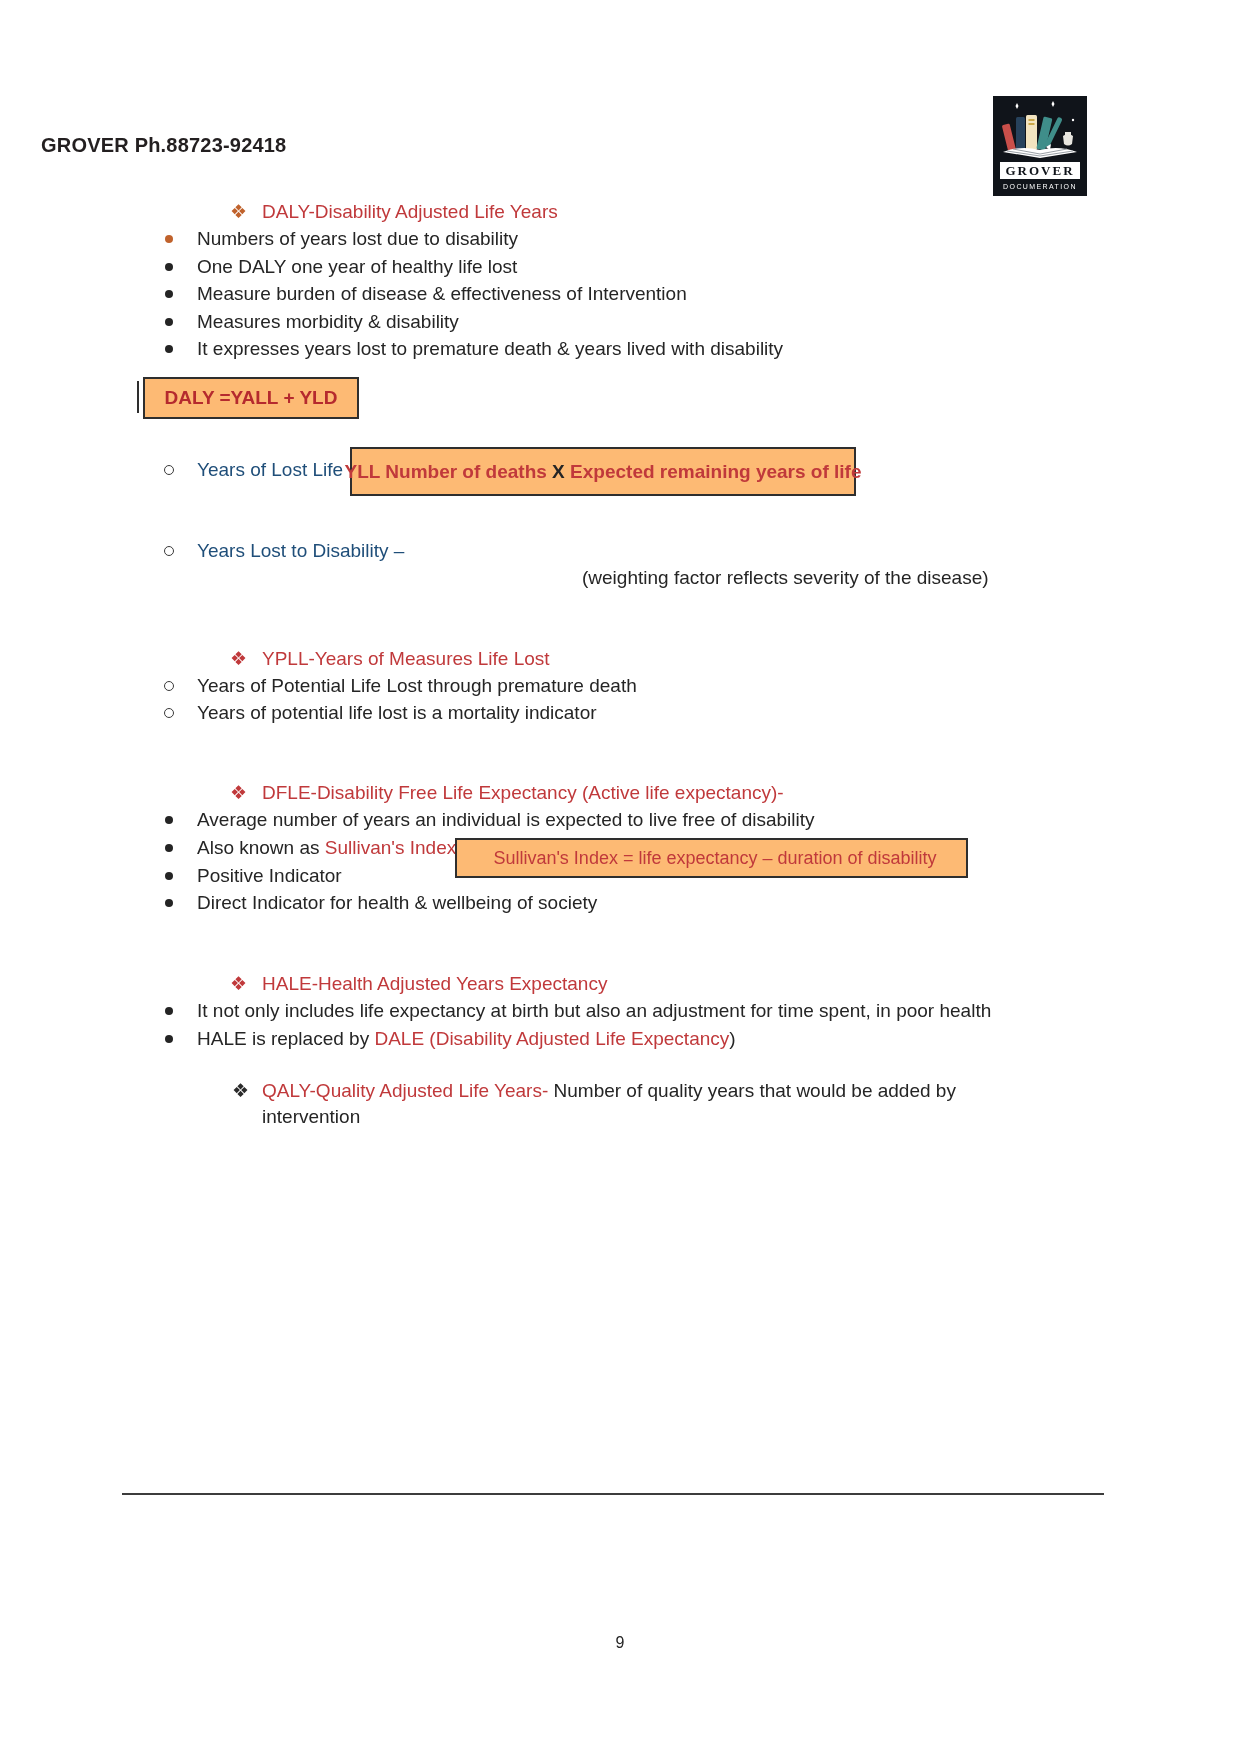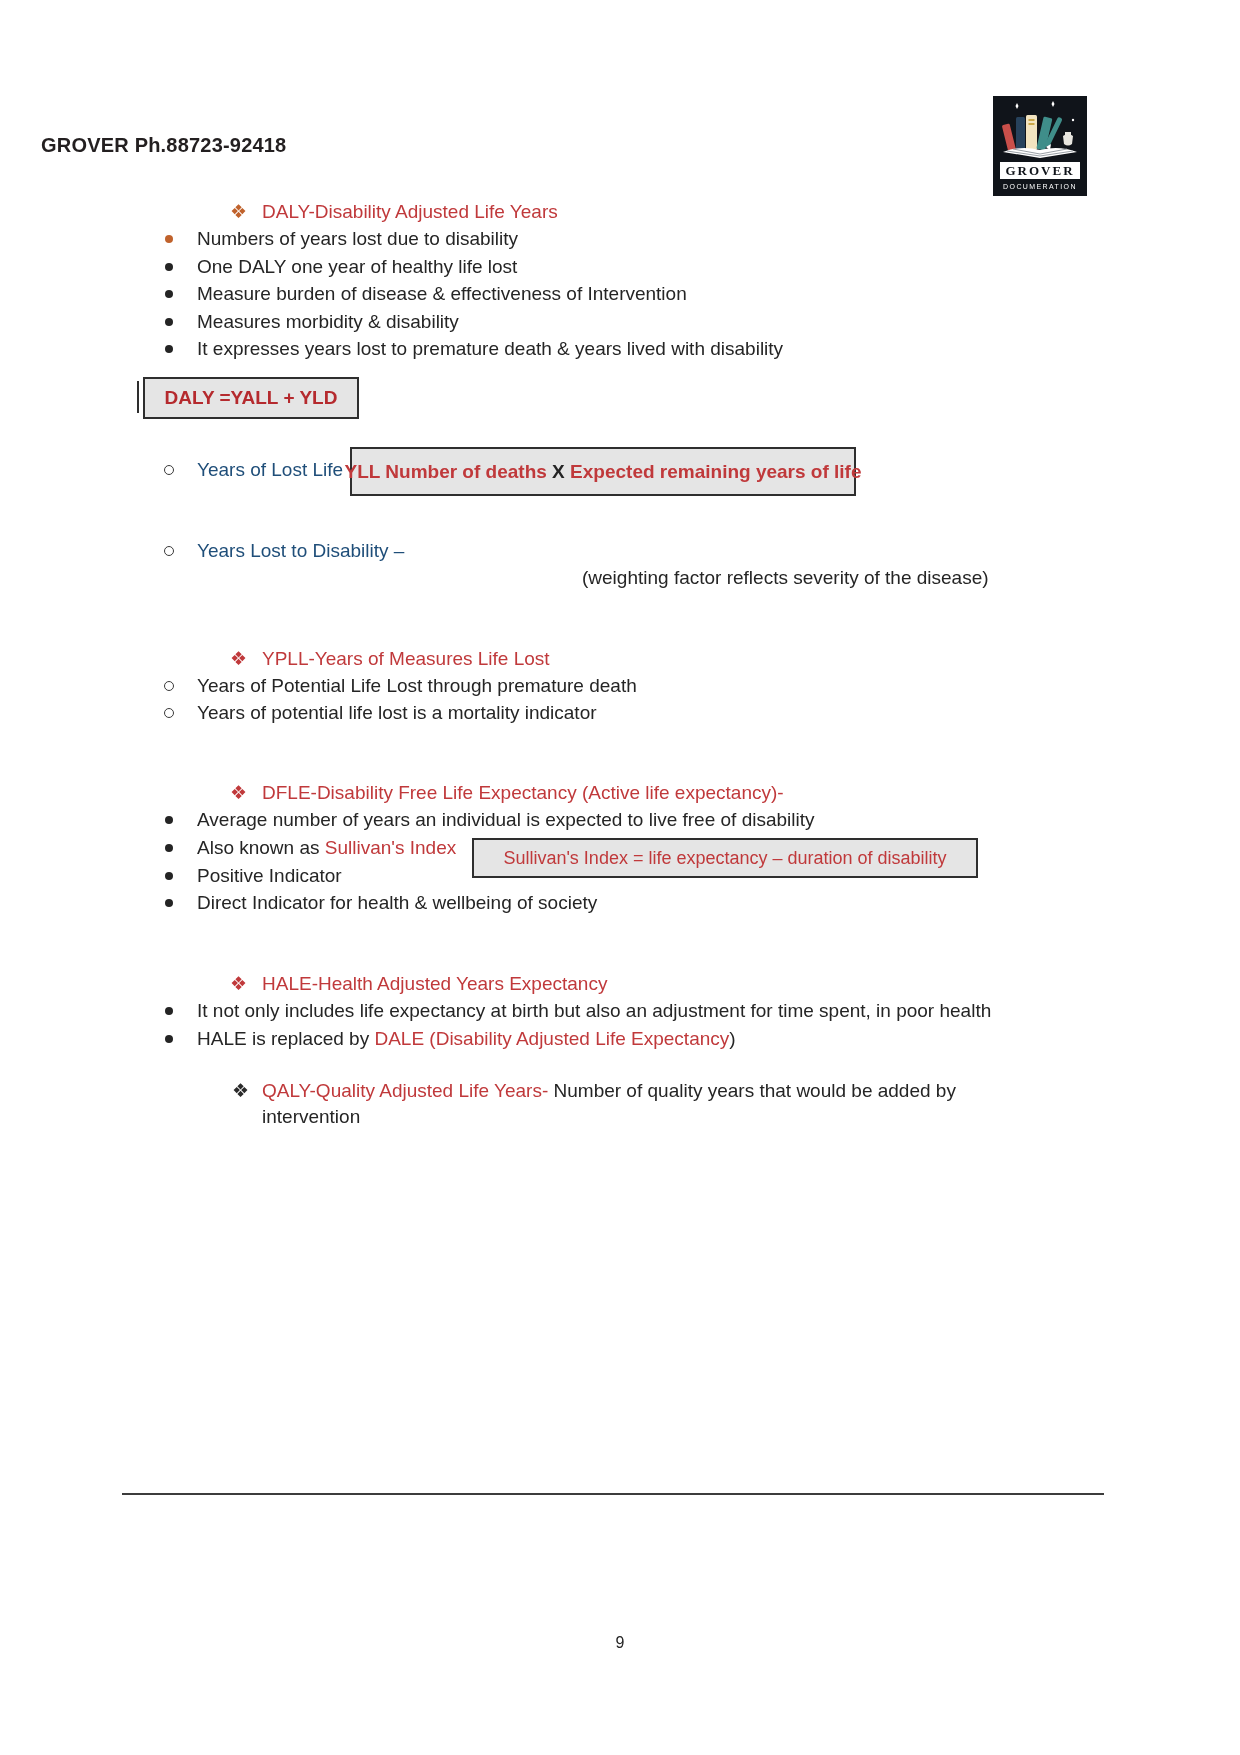--- a/index.html
+++ b/index.html
@@ -12,21 +12,21 @@
   .txt{position:absolute;left:197px;}
   .b-dot{position:absolute;left:165px;top:8px;width:8px;height:8px;border-radius:50%;background:#242424;}
   .b-dot.orange{background:#c0622c;}
   .b-circ{position:absolute;left:164px;top:7px;width:8px;height:8px;border-radius:50%;border:1.6px solid #3a3a3a;background:transparent;}
   .diamond{position:absolute;left:230px;top:0;font-size:19px;}
   .h-red{position:absolute;left:262px;color:#c0393b;}
   .blue{color:#1f4e79;}
   .red{color:#c0393b;}
   .black{color:#252525;}
   .u{}
-  .fbox{position:absolute;border:2px solid #2e2e2e;background:#e5e5e5;display:flex;align-items:center;justify-content:center;white-space:nowrap;text-align:center;}
+  .fbox{position:absolute;border:2px solid #2e2e2e;background:#fdba74;display:flex;align-items:center;justify-content:center;white-space:nowrap;text-align:center;}
   .header-title{position:absolute;left:41px;top:110px;font-size:20px;font-weight:bold;color:#231f20;letter-spacing:0.2px;margin-top:24px;}
   .logo{position:absolute;left:993px;top:96px;width:94px;height:100px;background:#10141a;}
   .logo svg{display:block;}
   .hrule{position:absolute;left:122px;top:1493px;width:982px;height:0;border-top:2px solid #3c3c3c;}
   .pagenum{position:absolute;left:540px;top:1634px;width:160px;text-align:center;font-size:16px;color:#252525;}
 </style>
 </head>
 <body>
 
 <div id="page">
@@ -131,21 +131,21 @@
   <div class="row" style="top:808px">
     <span class="b-dot"></span>
     <span class="txt">Average number of years an individual is expected to live free of disability</span>
   </div>
   <div class="row" style="top:836px">
     <span class="b-dot"></span>
     <span class="txt">
       <span class="u black"> Also known as </span><span class="u red">Sullivan's Index</span>
     </span>
   </div>
-  <div class="fbox" style="left:472px;top:838px;width:502px;height:36px;">
+  <div class="fbox" style="left:455px;top:838px;width:502px;height:36px;padding-left:7px;">
     <span class="red" style="font-size:18px;">Sullivan's Index = life expectancy – duration of disability</span>
   </div>
   <div class="row" style="top:864px">
     <span class="b-dot"></span>
     <span class="txt u">Positive Indicator</span>
   </div>
   <div class="row" style="top:891px">
     <span class="b-dot"></span>
     <span class="txt u">Direct Indicator for health &amp; wellbeing of society</span>
   </div>

